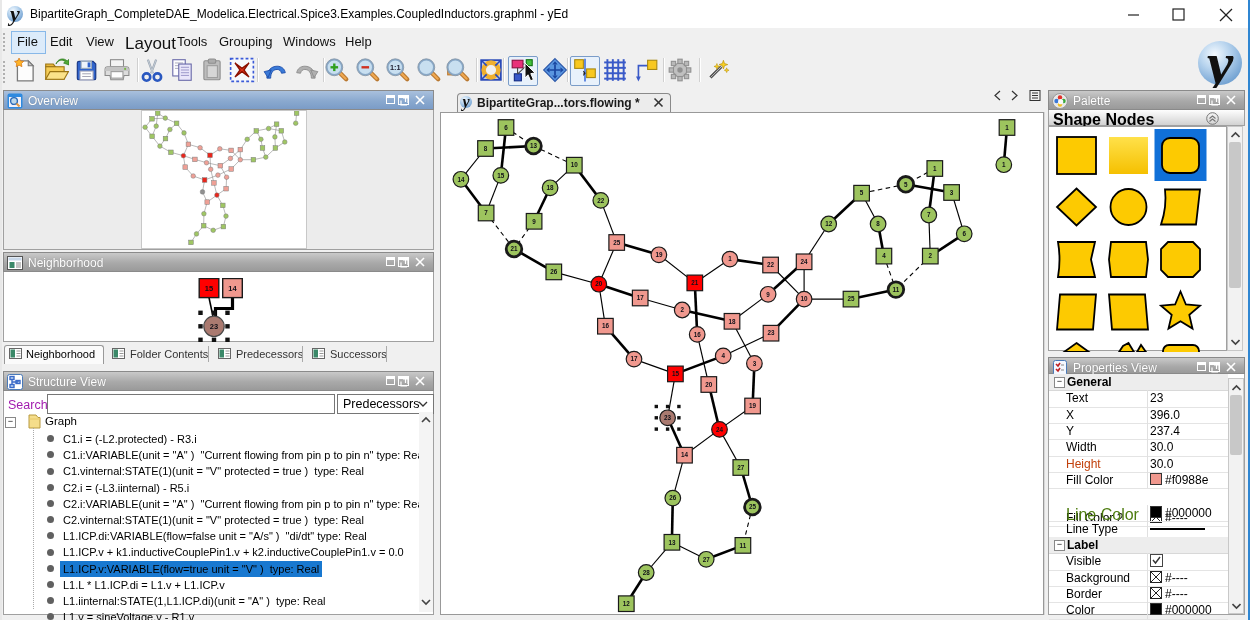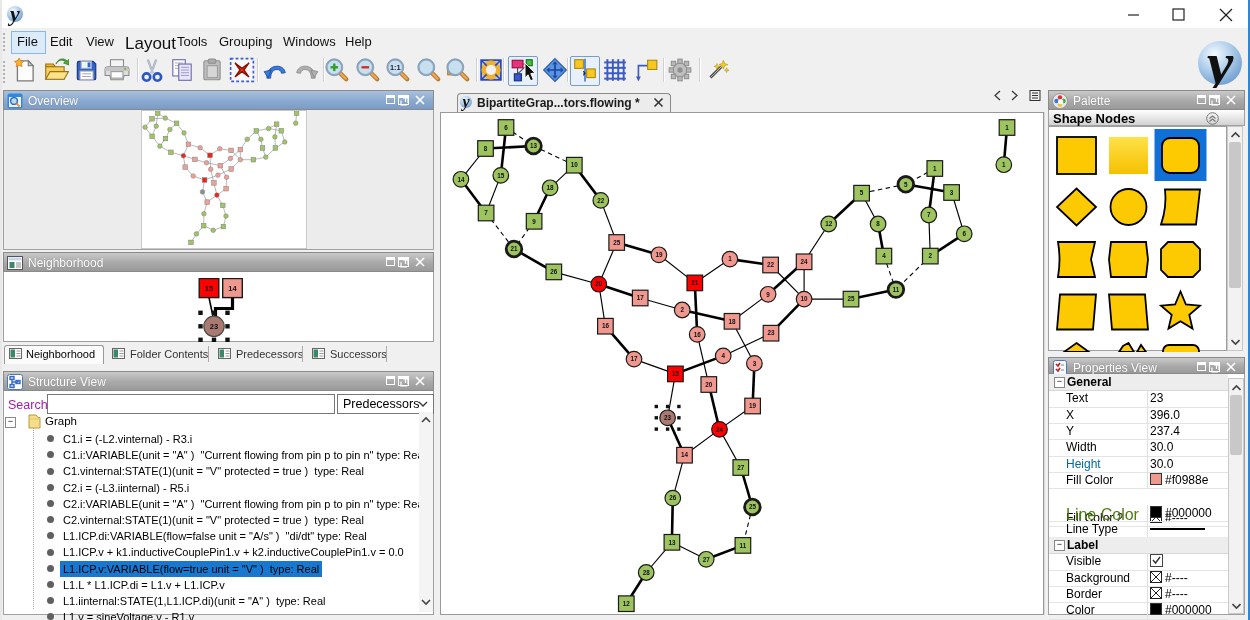--- a/index.html
+++ b/index.html
@@ -11,20 +11,21 @@
 <defs>
         <radialGradient id="sph15" cx="38%" cy="30%" r="75%">
           <stop offset="0%" stop-color="#f4faff"></stop>
           <stop offset="45%" stop-color="#b8d4ee"></stop>
           <stop offset="100%" stop-color="#6d9ed0"></stop>
         </radialGradient>
       </defs>
 <circle cx="14" cy="18" r="8" fill="url(#sph15)"></circle>
 <text x="14" y="25.26" font-family="Liberation Serif" font-style="italic" font-weight="bold" font-size="22" text-anchor="middle" fill="#111">y</text>
 </svg>
+  <div class="abs" style="left:30px;top:7px;font-size:12px;color:#000">BipartiteGraph_CompleteDAE_Modelica.Electrical.Spice3.Examples.CoupledInductors.graphml - yEd</div>
   <svg class="abs" style="left:1128px;top:8px" width="110" height="14" viewBox="0 0 110 14">
     <line x1="0" y1="7" x2="11" y2="7" stroke="#222" stroke-width="1.2"></line>
     <rect x="45" y="1" width="11" height="11" fill="none" stroke="#222" stroke-width="1.2"></rect>
     <g stroke="#222" stroke-width="1.2">
         <line x1="92" y1="1" x2="104" y2="13"></line>
         <line x1="104" y1="1" x2="92" y2="13"></line>
       </g>
   </svg>
 </div>
 
@@ -520,21 +521,21 @@
   </svg>
 
 <div class="abs" style="left:5px;top:417px;width:9px;height:9px;background:#fff;border:1px solid #888;font-size:9px;line-height:7px;text-align:center">−</div>
 <svg class="abs" style="left:28px;top:414px" width="13" height="15" viewBox="0 0 13 15">
     <path d="M1 1h7l2 2.5h2v10.5H1z" fill="#f5dd8a" stroke="#b89a40"></path>
     <path d="M1 5h11" stroke="#e8c868" fill="none"></path>
   </svg>
 <div class="abs" style="left:45px;top:415px;font-size:11.5px;color:#000">Graph</div>
 <div class="abs" style="left:33px;top:428px;width:1px;height:181px;border-left:1px dotted #aaa"></div>
 <div style="position:absolute;left:47px;top:435.2px;width:7px;height:7px;border-radius:50%;background:#606060"></div>
-<div style="position:absolute;left:63px;top:431.0px;height:16px;color:#000;font-size:11px;line-height:16px;white-space:pre">C1.i = (-L2.vinternal) - R3.i</div>
+<div style="position:absolute;left:63px;top:431.0px;height:16px;color:#000;font-size:11px;line-height:16px;white-space:pre">C1.i = (-L2.protected) - R3.i</div>
 <div style="position:absolute;left:47px;top:451.4px;width:7px;height:7px;border-radius:50%;background:#606060"></div>
 <div style="position:absolute;left:63px;top:447.2px;height:16px;color:#000;font-size:11px;line-height:16px;white-space:pre">C1.i:VARIABLE(unit = "A" )  "Current flowing from pin p to pin n" type: Rea</div>
 <div style="position:absolute;left:47px;top:467.6px;width:7px;height:7px;border-radius:50%;background:#606060"></div>
 <div style="position:absolute;left:63px;top:463.4px;height:16px;color:#000;font-size:11px;line-height:16px;white-space:pre">C1.vinternal:STATE(1)(unit = "V" protected = true )  type: Real</div>
 <div style="position:absolute;left:47px;top:483.8px;width:7px;height:7px;border-radius:50%;background:#606060"></div>
 <div style="position:absolute;left:63px;top:479.6px;height:16px;color:#000;font-size:11px;line-height:16px;white-space:pre">C2.i = (-L3.iinternal) - R5.i</div>
 <div style="position:absolute;left:47px;top:500.0px;width:7px;height:7px;border-radius:50%;background:#606060"></div>
 <div style="position:absolute;left:63px;top:495.8px;height:16px;color:#000;font-size:11px;line-height:16px;white-space:pre">C2.i:VARIABLE(unit = "A" )  "Current flowing from pin p to pin n" type: Rea</div>
 <div style="position:absolute;left:47px;top:516.2px;width:7px;height:7px;border-radius:50%;background:#606060"></div>
 <div style="position:absolute;left:63px;top:512.0px;height:16px;color:#000;font-size:11px;line-height:16px;white-space:pre">C2.vinternal:STATE(1)(unit = "V" protected = true )  type: Real</div>
@@ -806,21 +807,21 @@
     </svg>
 <svg style="position:absolute;right:22px;top:4px" width="11" height="11" viewBox="0 0 11 11">
       <g fill="none" stroke="#fff" stroke-width="1.2">
         <path d="M1 5.5v4.5h6"></path>
         <line x1="5.5" y1="1" x2="5.5" y2="7"></line>
         <path d="M3 3h5v5"></path>
       </g>
     </svg>
 </div>
 <div class="abs" style="left:1048px;top:110px;width:197px;height:16px;background:linear-gradient(#fefefe,#d2d2d2);border:1px solid #a0a0a0;border-top:none;box-sizing:border-box"></div>
-<div class="abs" style="left:1053px;top:111px;font-size:13px;font-weight:bold;color:#000">Shape Nodes</div>
+<div class="abs" style="left:1053px;top:111px;font-size:16px;font-weight:bold;color:#000">Shape Nodes</div>
 <svg class="abs" style="left:1206px;top:112px" width="13" height="13" viewBox="0 0 13 13">
     <circle cx="6.5" cy="6.5" r="5.8" fill="none" stroke="#777"></circle>
     <path d="M3.5 6.5l3-2.5 3 2.5M3.5 9.5l3-2.5 3 2.5" fill="none" stroke="#777" stroke-width="1.1"></path>
   </svg>
 <div class="abs" style="left:1048px;top:126px;width:179px;height:225px;background:#fff;border:1px solid #a0a0a0;box-sizing:border-box"><svg width="178" height="225" viewBox="0 0 178 225">
       <defs>
         <linearGradient id="palgrad" x1="0" y1="0" x2="0" y2="1">
           <stop offset="0%" stop-color="#ffe14a"></stop>
           <stop offset="100%" stop-color="#f5c000"></stop>
         </linearGradient>
@@ -896,21 +897,21 @@
 <div style="position:absolute;left:17px;top:1px;font-size:12px;color:#000;white-space:nowrap">Y</div>
 <div style="position:absolute;left:98px;top:0;width:1px;height:16.3px;background:#e0e0e0"></div>
 <div style="position:absolute;left:101px;top:1px;font-size:12px;color:#000;white-space:nowrap">237.4</div>
   </div>
 <div style="position:absolute;left:1049px;top:439.3px;width:179px;height:16.3px;border-bottom:1px solid #e4e4e4">
 <div style="position:absolute;left:17px;top:1px;font-size:12px;color:#000;white-space:nowrap">Width</div>
 <div style="position:absolute;left:98px;top:0;width:1px;height:16.3px;background:#e0e0e0"></div>
 <div style="position:absolute;left:101px;top:1px;font-size:12px;color:#000;white-space:nowrap">30.0</div>
   </div>
 <div style="position:absolute;left:1049px;top:455.6px;width:179px;height:16.3px;border-bottom:1px solid #e4e4e4">
-<div style="position:absolute;left:17px;top:1px;font-size:12px;color:#0369a1;white-space:nowrap">Height</div>
+<div style="position:absolute;left:17px;top:1px;font-size:12px;color:#c2410c;white-space:nowrap">Height</div>
 <div style="position:absolute;left:98px;top:0;width:1px;height:16.3px;background:#e0e0e0"></div>
 <div style="position:absolute;left:101px;top:1px;font-size:12px;color:#000;white-space:nowrap">30.0</div>
   </div>
 <div style="position:absolute;left:1049px;top:471.90000000000003px;width:179px;height:16.3px;border-bottom:1px solid #e4e4e4">
 <div style="position:absolute;left:17px;top:1px;font-size:12px;color:#000;white-space:nowrap">Fill Color</div>
 <div style="position:absolute;left:98px;top:0;width:1px;height:16.3px;background:#e0e0e0"></div>
 <div style="position:absolute;left:101px;top:1px;font-size:12px;color:#000;white-space:nowrap"><span style="display:inline-block;width:10px;height:10px;background:#f0988e;border:1px solid #333;vertical-align:-1px;margin-right:3px"></span>#f0988e</div>
   </div>
 <div style="position:absolute;left:1049px;top:510px;width:179px;height:16.3px;border-bottom:1px solid #e4e4e4">
 <div style="position:absolute;left:17px;top:1px;font-size:12px;color:#000;white-space:nowrap">Fill Color 2</div>

